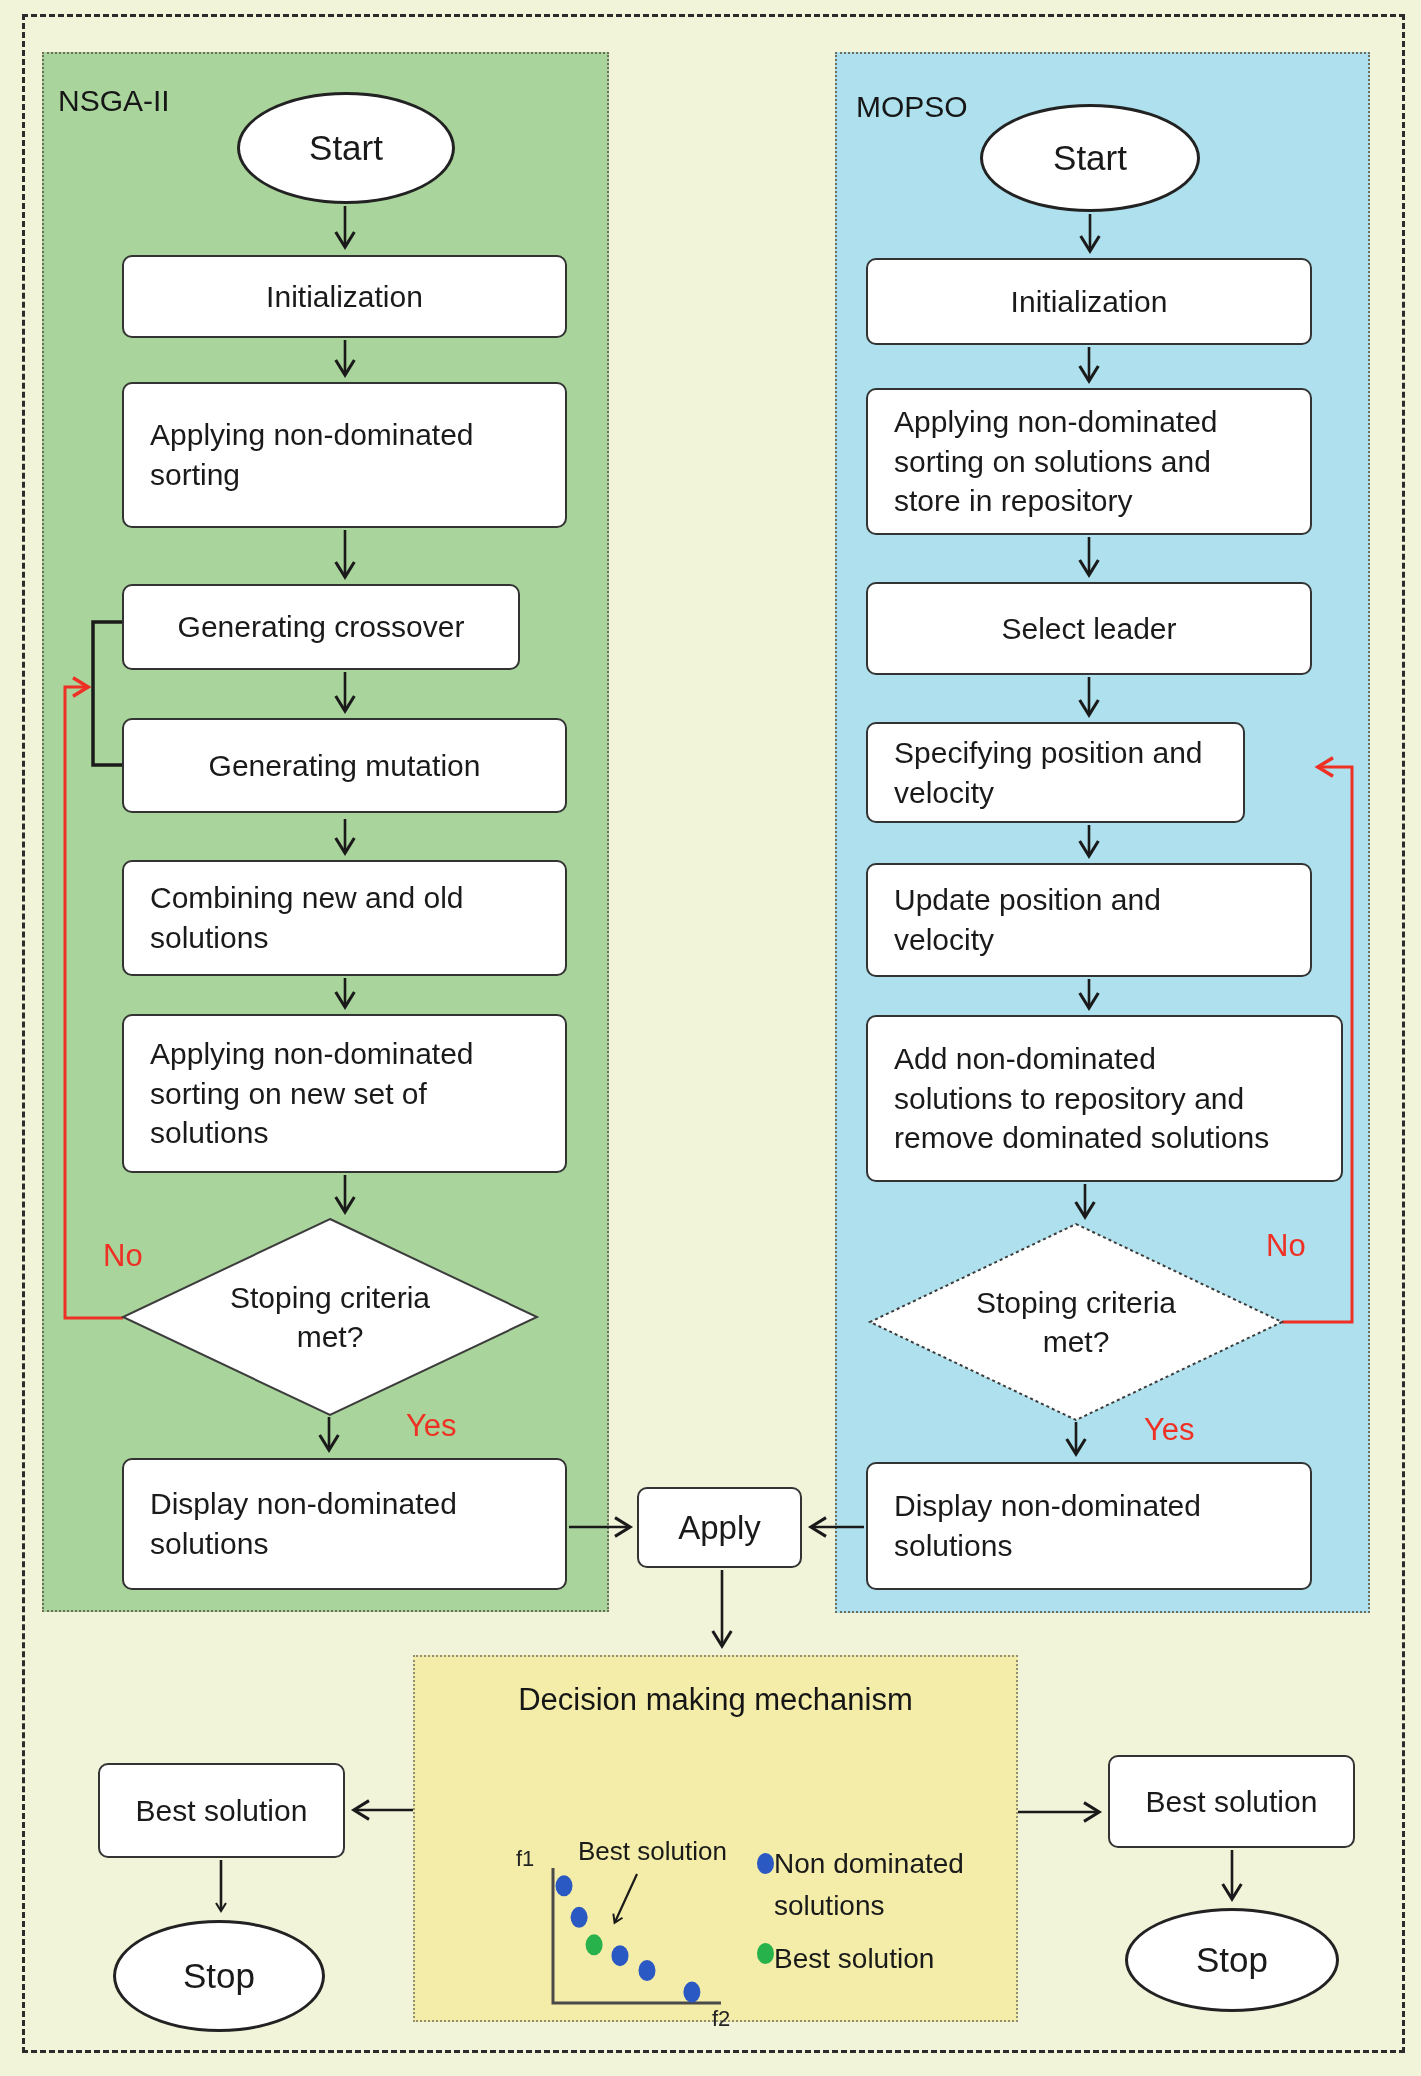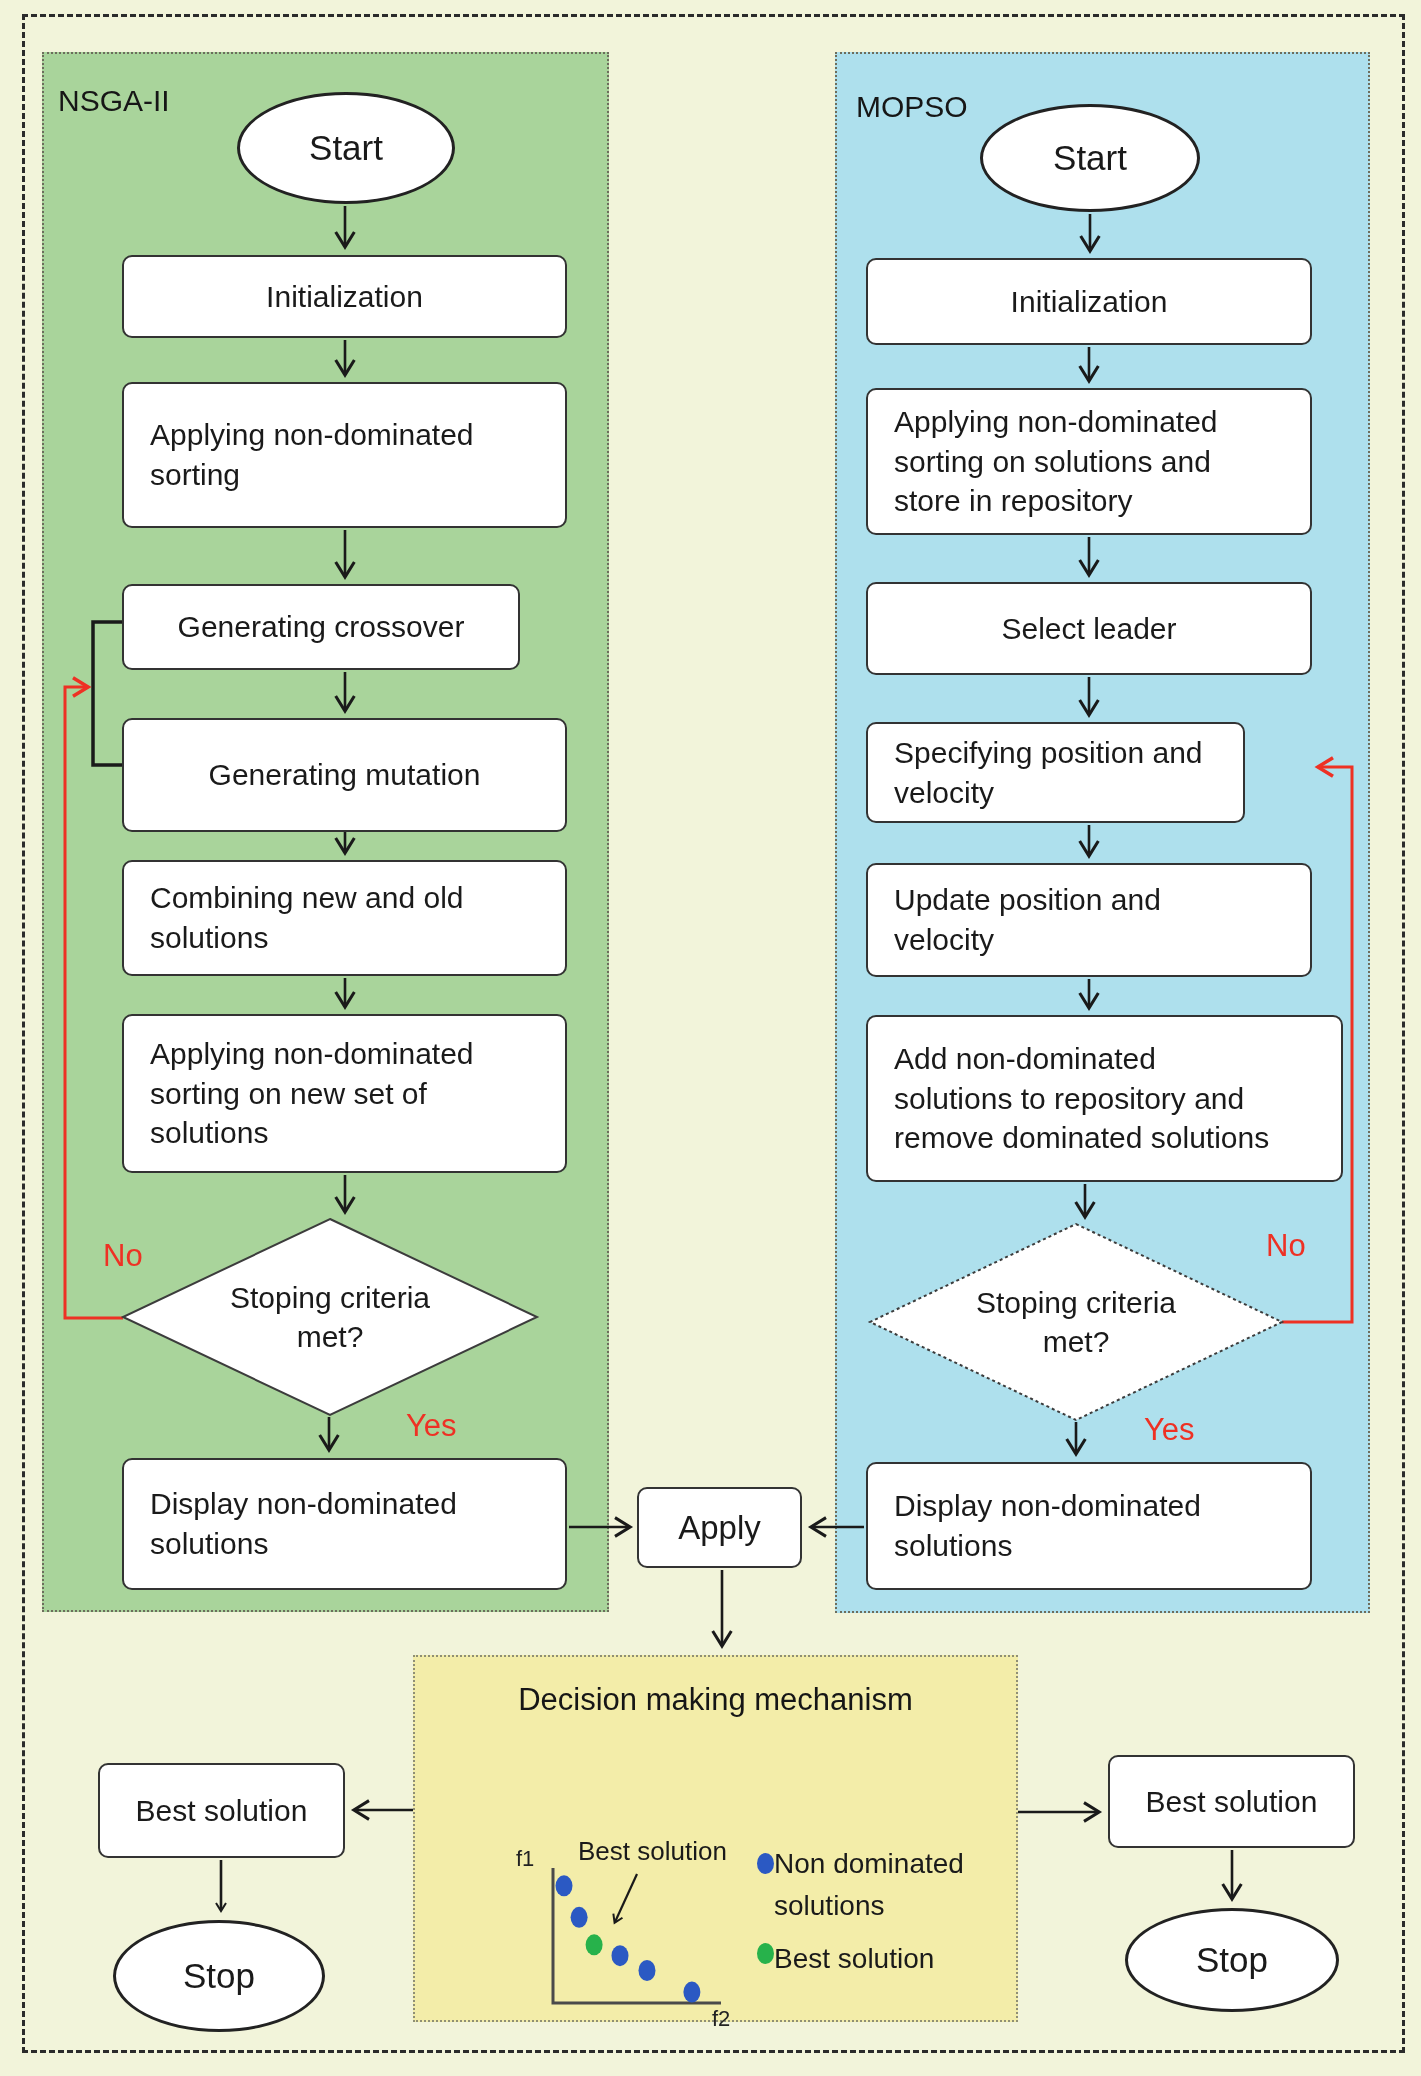--- a/index.html
+++ b/index.html
@@ -112,21 +112,21 @@
   </svg>
 
   <div class="plabel" style="left:58px;top:84px;">NSGA-II</div>
   <div class="plabel" style="left:856px;top:90px;">MOPSO</div>
 
   <div class="ellipse" style="left:237px;top:92px;width:218px;height:112px;">Start</div>
   <div class="box bc" style="left:122px;top:255px;width:445px;height:83px;">Initialization</div>
   <div class="box bl" style="left:122px;top:382px;width:445px;height:146px;">Applying non-dominated
 sorting</div>
   <div class="box bc" style="left:122px;top:584px;width:398px;height:86px;">Generating crossover</div>
-  <div class="box bc" style="left:122px;top:718px;width:445px;height:114px;">Generating mutation</div>
+  <div class="box bc" style="left:122px;top:718px;width:445px;height:95px;">Generating mutation</div>
   <div class="box bl" style="left:122px;top:860px;width:445px;height:116px;">Combining new and old
 solutions</div>
   <div class="box bl" style="left:122px;top:1014px;width:445px;height:159px;">Applying non-dominated
 sorting on new set of
 solutions</div>
   <div class="dlabel" style="left:330px;top:1317px;">Stoping criteria
 met?</div>
   <div class="rlabel" style="left:103px;top:1238px;">No</div>
   <div class="rlabel" style="left:406px;top:1408px;">Yes</div>
   <div class="box bl" style="left:122px;top:1458px;width:445px;height:132px;">Display non-dominated

